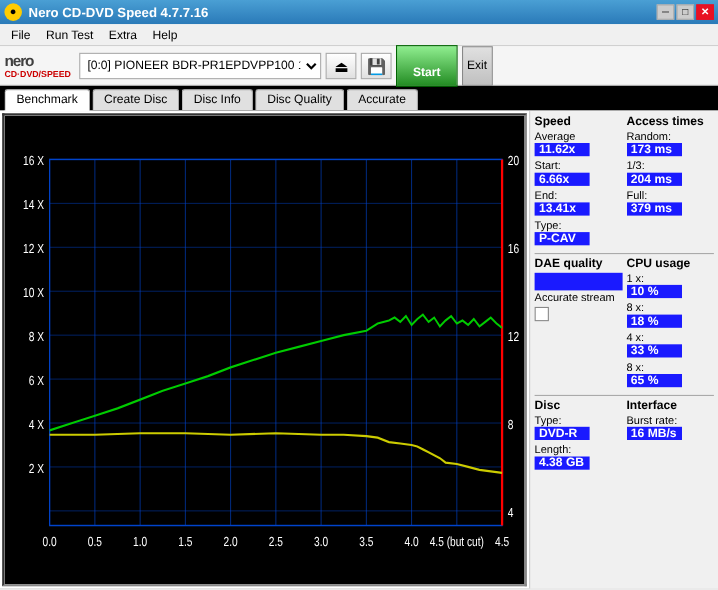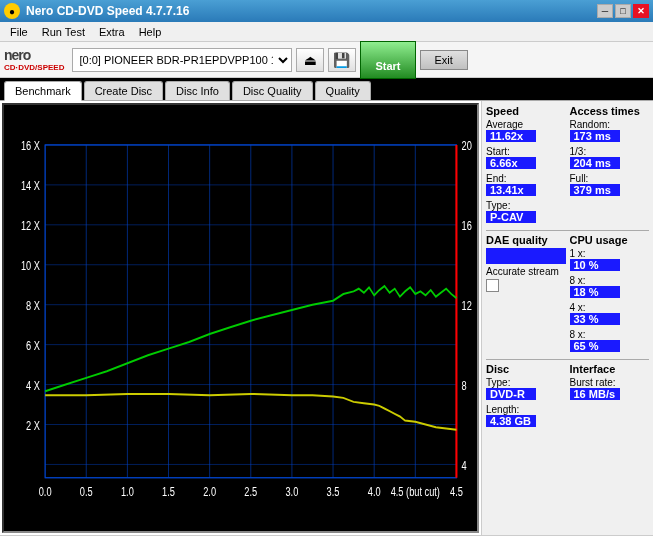--- a/index.html
+++ b/index.html
@@ -18,21 +18,21 @@
     .menu-item { padding: 1px 6px; font-size: 11px; cursor: pointer; text-align: right; }
     
     
     .toolbar { background: #f5f5f5; height: 36px; display: flex; align-items: center; padding: 0 4px; gap: 4px; border-bottom: 1px solid #ccc; }
     .nero-logo { display: flex; flex-direction: column; margin-right: 4px; }
     .nero-logo-top { font-size: 14px; font-weight: bold; color: #404040; letter-spacing: -1px; }
     .nero-logo-bottom { font-size: 8px; color: #cc0000; font-weight: bold; letter-spacing: 0; }
     .drive-select { height: 24px; font-size: 11px; border: 1px solid #aaa; background: white; padding: 0 2px; width: 220px; }
     .toolbar-icon-btn { width: 28px; height: 24px; border: 1px solid #aaa; background: linear-gradient(to bottom, #fff, #e0e0e0); display: flex; align-items: center; justify-content: center; cursor: pointer; font-size: 14px; }
     .btn-start { background: linear-gradient(to bottom, #90ee90, #228b22); color: white; border: 1px solid #006400; padding: 18px 14px; height: 36px; font-size: 11px; cursor: pointer; font-weight: bold; }
-    .btn-exit { background: linear-gradient(to bottom, #e0e0e0, #c0c0c0); border: 1px solid #888; padding: 2px 14px; height: 20px; font-size: 11px; cursor: pointer; }
+    .btn-exit { background: linear-gradient(to bottom, #e0e0e0, #c0c0c0); border: 1px solid #888; padding: 2px 4px; height: 36px; font-size: 11px; cursor: pointer; }
     
     
     .tabs { display: flex; background: #000000; border-bottom: 1px solid #aaa; padding: 3px 4px 0; gap: 2px; }
     .tab { padding: 3px 10px; border: 1px solid #aaa; border-bottom: none; background: #e0e0e0; cursor: pointer; font-size: 11px; border-radius: 3px 3px 0 0; }
     .tab.active { background: white; border-bottom: 1px solid white; margin-bottom: -1px; }
     
     
     .main-content { display: flex; background: white; height: calc(536px - 22px - 20px - 36px - 24px); }
     
     
@@ -86,21 +86,21 @@
   <div class="toolbar-icon-btn" title="Save">💾</div>
   <button class="btn-start">Start</button>
   <button class="btn-exit">Exit</button>
 </div>
 
 <div class="tabs">
   <div class="tab active">Benchmark</div>
   <div class="tab">Create Disc</div>
   <div class="tab">Disc Info</div>
   <div class="tab">Disc Quality</div>
-  <div class="tab">Quality</div>
+  <div class="tab">Accurate</div>
 </div>
 
 <div class="main-content">
 
   <div class="chart-area">
     <svg class="chart-svg" viewBox="0 0 460 320" preserveAspectRatio="none">
 
       <rect width="460" height="320" fill="#000000"></rect>
 
       <line x1="40" y1="30" x2="440" y2="30" stroke="#003399" stroke-width="0.5"></line>

